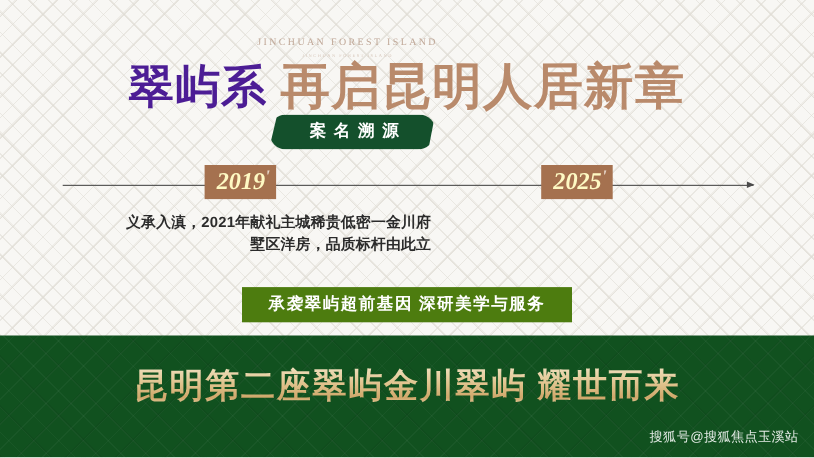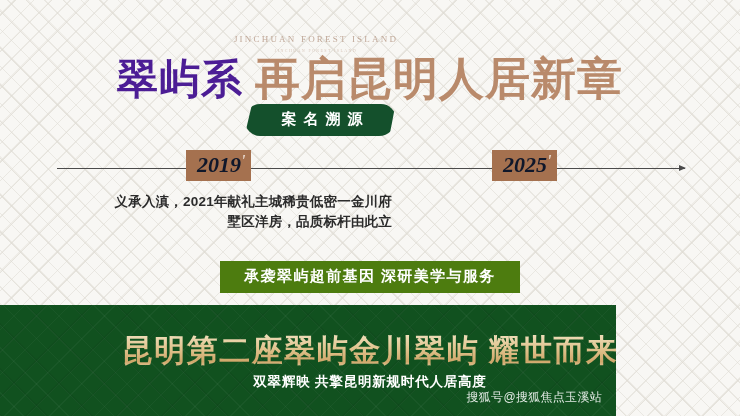--- a/index.html
+++ b/index.html
@@ -130,21 +130,21 @@
     height: 0;
     border-left: 7px solid #4b4b4b;
     border-top: 3.5px solid transparent;
     border-bottom: 3.5px solid transparent;
   }
 
   .year-badge {
     position: absolute;
     top: 150px;
     background: #a5714f;
-    color: #0f172a;
+    color: #fef9c3;
     font-family: "Liberation Serif", "DejaVu Serif", serif;
     font-size: 22px;
     font-weight: bold;
     font-style: italic;
     letter-spacing: 0px;
     padding: 3px 10px 4px 11px;
     line-height: 24px;
   }
   .year-badge.y2019 { left: 186px; }
   .year-badge.y2025 { left: 492px; }
@@ -189,21 +189,21 @@
     font-weight: bold;
     letter-spacing: 1.4px;
     padding: 6px 24px 7px 24px;
   }
 
   
   .green-panel {
     position: absolute;
     left: 0;
     top: 305px;
-    width: 616px;
+    width: 740px;
     height: 111px;
     background-color: #11511f;
     overflow: hidden;
   }
   .green-panel .texture-dark {
     position: absolute;
     inset: 0;
     background-image:
       repeating-linear-gradient(45deg,
         rgba(255,255,255,0.035) 0 1px, rgba(0,0,0,0) 1px 16px),
@@ -288,17 +288,16 @@
   <div class="year-badge y2025">2025</div>
   <div class="year-tick t2025">'</div>
 
   <div class="strip-wrap">
     <span class="strip">承袭翠屿超前基因  深研美学与服务</span>
   </div>
 
   <div class="green-panel">
     <div class="texture-dark"></div>
     <div class="green-title">昆明第二座翠屿金川翠屿  耀世而来</div>
-    <div class="green-sub">双翠辉映  共擎昆明新规时代人居高度</div>
     <div class="watermark">搜狐号@搜狐焦点玉溪站</div>
   </div>
 
 </div>
 
 </body></html>

